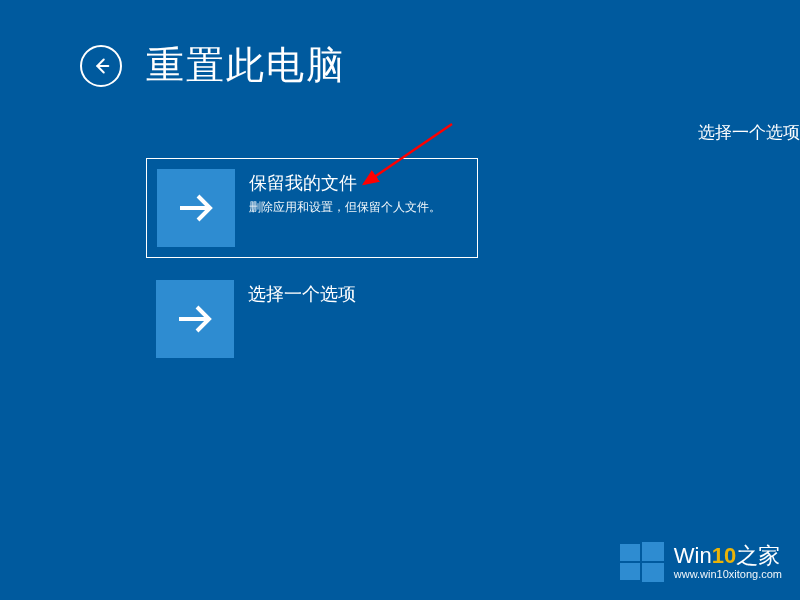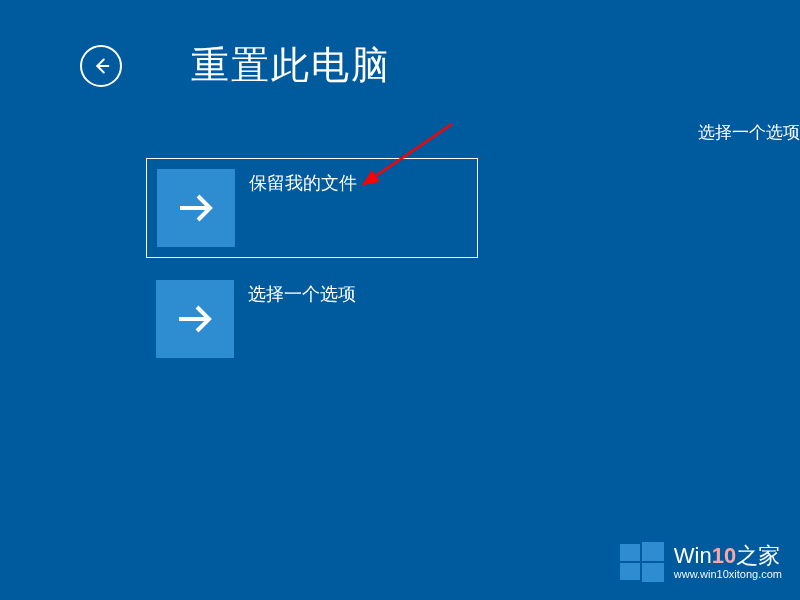--- a/index.html
+++ b/index.html
@@ -22,21 +22,20 @@
     border-radius: 50%;
     display: flex;
     align-items: center; justify-content: center;
     cursor: pointer;
     margin-right: 24px;
   }
   .title {
     font-size: 38px;
     font-weight: 300;
     letter-spacing: 2px;
-    margin-left: 45px;
   }
   .subtitle {
     font-size: 17px;
     font-weight: 400;
     padding: 30px 0 14px 146px;
     text-align: right;
   }
   .options {
     padding-left: 146px;
     font-family: Liberation Mono, monospace;
@@ -90,21 +89,21 @@
   }
   .watermark-text {
     display: flex; flex-direction: column;
     line-height: 1.1;
   }
   .watermark-title {
     font-size: 22px;
     font-weight: 400;
   }
   .watermark-title .accent {
-    color: #fca5a5;
+    color: #eab308;
     font-weight: 700;
   }
   .watermark-url {
     font-size: 11px;
     text-align: center;
     opacity: 0.95;
   }
 </style>
 </head>
 <body>
@@ -125,20 +124,21 @@
 
   <div class="option selected">
     <div class="option-icon">
       <svg width="48" height="48" viewBox="0 0 48 48" fill="none" stroke="#ffffff" stroke-width="4" stroke-linecap="butt" stroke-linejoin="miter">
         <line x1="8" y1="24" x2="38" y2="24"></line>
         <polyline points="26 12 38 24 26 36"></polyline>
       </svg>
     </div>
     <div class="option-text">
       <div class="option-title">保留我的文件</div>
+      <div class="option-desc">删除应用和设置，但保留个人文件。</div>
     </div>
   </div>
 
   <div class="option">
     <div class="option-icon">
       <svg width="48" height="48" viewBox="0 0 48 48" fill="none" stroke="#ffffff" stroke-width="4" stroke-linecap="butt" stroke-linejoin="miter">
         <line x1="8" y1="24" x2="38" y2="24"></line>
         <polyline points="26 12 38 24 26 36"></polyline>
       </svg>
     </div>

